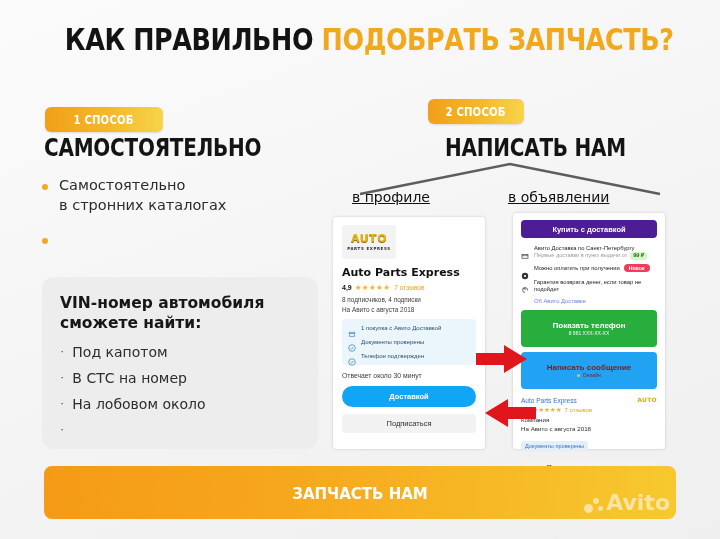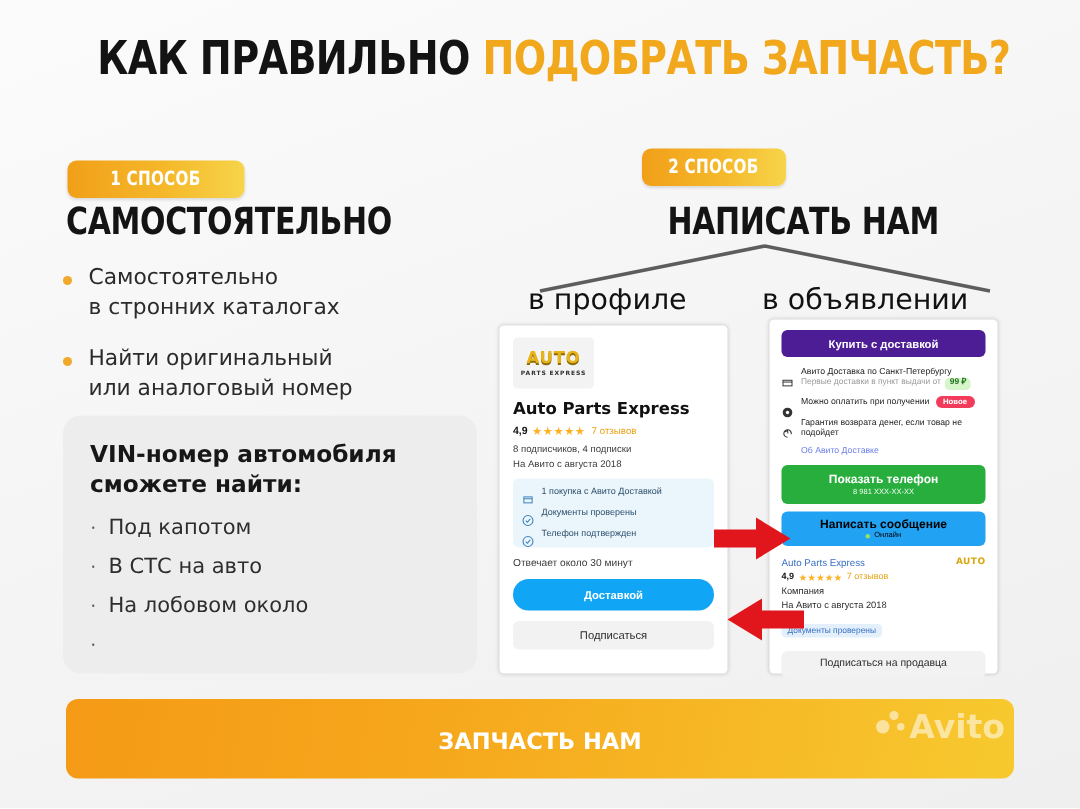--- a/index.html
+++ b/index.html
@@ -93,22 +93,23 @@
   .vinlist .vi .vt {
     font-size:14px; color:#2d2d2d; line-height:1.3;
     font-family:"DejaVu Sans", sans-serif;
   }
 
   
   .bracket { position:absolute; left:330px; top:160px; width:360px; height:36px; }
 
   
   .subhead {
-    position:absolute; font-size:19px; color:#111; font-family:"DejaVu Sans", sans-serif;
+    position:absolute; font-size:14px; color:#111; font-family:"DejaVu Sans", sans-serif;
     white-space:nowrap;
+    text-decoration:underline;
   }
   #sub1 { left:352px; top:189px; }
   #sub2 { left:508px; top:189px; }
 
   
   .profcard {
     position:absolute; left:333px; top:217px; width:152px; height:232px;
     background:#ffffff; border-radius:3px;
     box-shadow:0 0 3px rgba(0,0,0,0.18);
     padding:8px 9px;
@@ -177,30 +178,30 @@
   .pricechip {
     background:#d6f5c8; color:#1b6d1b; border-radius:3px;
     padding:0px 3px; margin-left:3px; font-size:5.6px; font-weight:bold;
   }
   .newchip {
     background:#f23b5a; color:#fff; border-radius:7px;
     padding:1px 5px; font-size:5.2px; margin-left:4px; font-weight:bold;
   }
   .adlink { font-size:5.8px; color:#6c7fe8; margin:3px 0 6px 13px; }
   .btn-green {
-    height:26px; background:#27ae3c; border-radius:4px;
+    height:37px; background:#27ae3c; border-radius:4px;
     display:flex; flex-direction:column; align-items:center; justify-content:center;
     color:#fff; margin-bottom:5px;
   }
   .btn-green .g1 { font-size:8px; font-weight:bold; }
   .btn-green .g2 { font-size:5px; opacity:0.95; margin-top:0.5px; }
   .btn-blue {
-    height:23px; background:#22a2f2; border-radius:4px;
+    height:37px; background:#22a2f2; border-radius:4px;
     display:flex; flex-direction:column; align-items:center; justify-content:center;
-    color:#000000; margin-bottom:6px;
+    color:#7f1d1d; margin-bottom:6px;
   }
   .btn-blue .g1 { font-size:8px; font-weight:bold; }
   .btn-blue .g2 { font-size:5px; display:flex; align-items:center; margin-top:0.5px; }
   .btn-blue .g2 .od { width:3px;height:3px;border-radius:50%;background:#8fe36a;margin-right:2.5px; }
   .selbox { position:relative; padding-top:2px; }
   .selname { font-size:6.5px; color:#3a6fc4; margin-bottom:2px; }
   .selrate { display:flex; align-items:center; font-size:6px; margin-bottom:2px; }
   .selrate .rv { font-weight:bold; color:#111; margin-right:3px; }
   .selrate .stars { color:#ffb020; margin-right:3px; font-size:6.5px; }
   .selrate .rev { color:#e8a317; }
@@ -233,22 +234,22 @@
   }
   .footer .f1 {
     color:#ffffff; font-size:15px; font-family:"DejaVu Sans", sans-serif;
     line-height:1.2;
   }
   .footer .f2 {
     color:#ffffff; font-size:15px; font-weight:bold;
     font-family:"DejaVu Sans", sans-serif; margin-top:3px;
   }
   .avito {
-    position:absolute; right:6px; bottom:21px;
-    display:flex; align-items:flex-start; opacity:0.55;
+    position:absolute; right:6px; bottom:4px;
+    display:flex; align-items:flex-end; opacity:0.55;
   }
   .avito .dots { position:relative; width:20px; height:18px; margin-right:2px; }
   .avito .dots i { position:absolute; border-radius:50%; background:#fff; display:block; }
   .avito .wm {
     font-family:"DejaVu Sans", sans-serif; font-weight:bold;
     font-size:22px; color:#ffffff;
   }
 </style>
 </head>
 <body>
@@ -264,34 +265,33 @@
   </div>
   <div class="sechead" id="head1">САМОСТОЯТЕЛЬНО</div>
 
   <div class="lbullets">
     <div class="lb">
       <span class="dot"></span>
       <span class="tx" id="lb0">Самостоятельно<br>в стронних каталогах</span>
     </div>
     <div class="lb">
       <span class="dot"></span>
-      <span class="tx" id="lb1">Найти оригинальный<br>или аналоговый номер</span>
     </div>
   </div>
 
   <div class="vincard">
     <div class="vintitle" id="vintitle">VIN-номер автомобиля<br>сможете найти:</div>
     <div class="vinlist" id="vinlist">
         <div class="vi">
           <span class="sq">·</span>
           <span class="vt">Под капотом</span>
         </div>
         <div class="vi">
           <span class="sq">·</span>
-          <span class="vt">В СТС на авто</span>
+          <span class="vt">В СТС на номер</span>
         </div>
         <div class="vi">
           <span class="sq">·</span>
           <span class="vt">На лобовом около</span>
         </div>
         <div class="vi">
           <span class="sq">·</span>
         </div>
       </div>
   </div>

